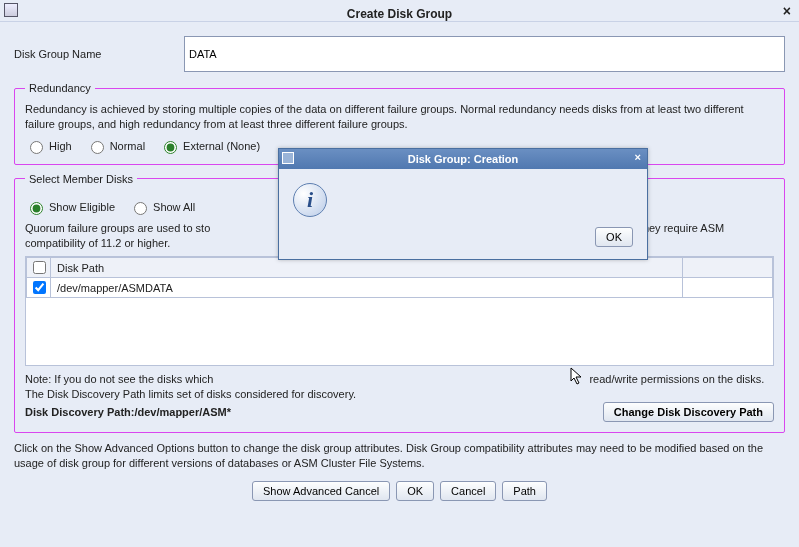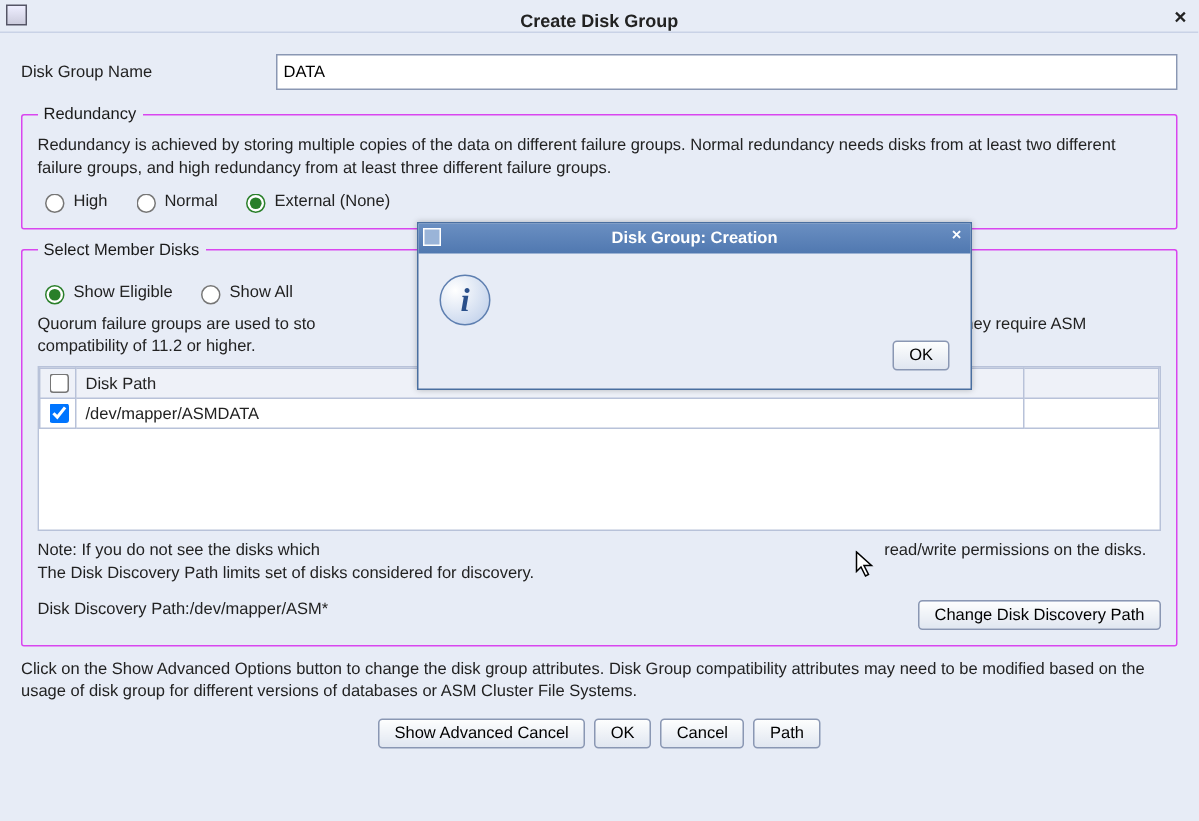--- a/index.html
+++ b/index.html
@@ -41,21 +41,21 @@
     cursor: default;
   }
   .content { padding: 14px 14px 10px 14px; }
   .row { display: flex; align-items: center; margin-bottom: 10px; }
   .label { width: 170px; }
   input[type=text] {
     border: 1px solid #8a97b3;
     background: #fff;
     padding: 2px 4px;
     font: inherit;
-    height: 24px;
+    height: 36px;
   }
   fieldset {
     border: 1px solid #d946ef;
     border-radius: 2px;
     margin: 0 0 8px 0;
     padding: 8px 10px 10px 10px;
   }
   legend { color: #1a1a1a; padding: 0 4px; }
   .radio-row { display: flex; align-items: center; gap: 6px; margin-top: 6px; }
   .radio-item { display: flex; align-items: center; gap: 3px; margin-right: 8px; }
@@ -75,22 +75,22 @@
     height: 18px;
     font-weight: normal;
     background: #fff;
   }
   th { background: #eef1f8; }
   .col-chk { width: 24px; text-align: center; padding: 0; }
   .note { margin-top: 6px; line-height: 1.35; }
   .discovery-row {
     display: flex;
     justify-content: space-between;
-    align-items: flex-start;
-    margin-top: 10px;
+    align-items: center;
+    font-weight: bold;
   }
   .footer-note { margin: 8px 0 10px 0; line-height: 1.35; }
   .btn-row { display: flex; justify-content: center; gap: 6px; }
   button {
     font: inherit;
     border: 1px solid #8a97b3;
     background: linear-gradient(#fdfefe, #e0e6f0);
     border-radius: 3px;
     padding: 3px 10px;
     cursor: default;

